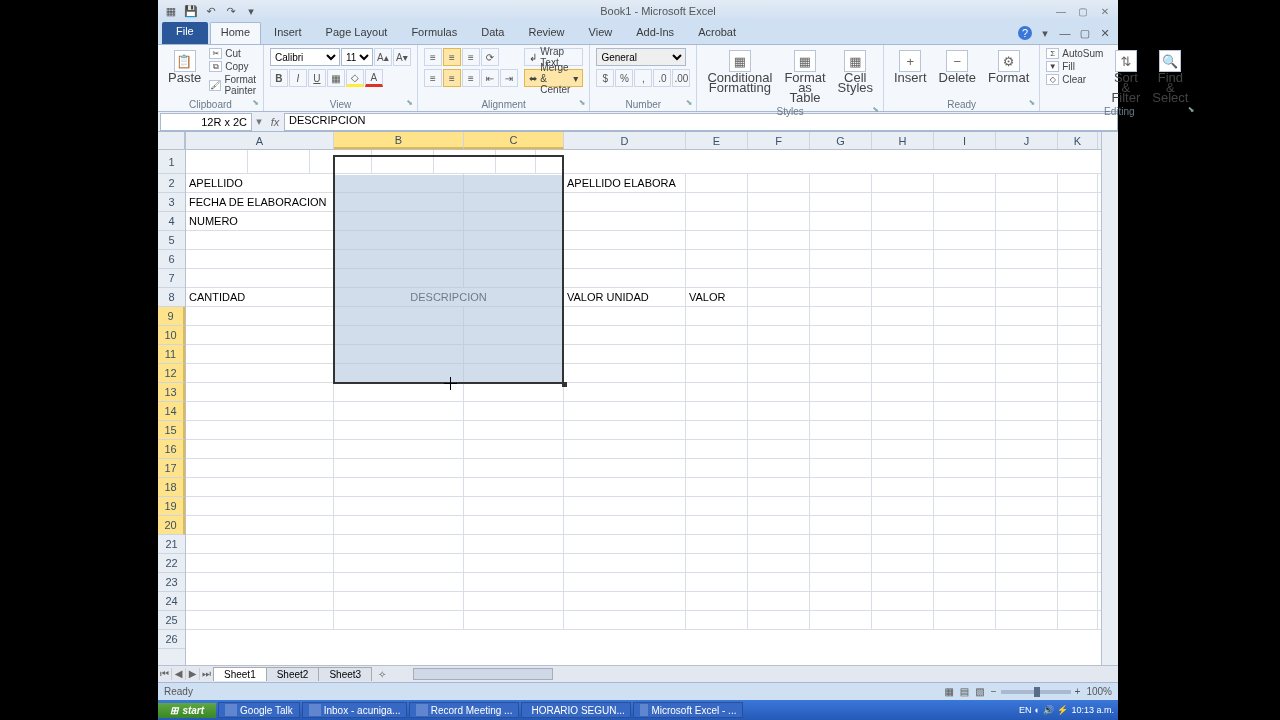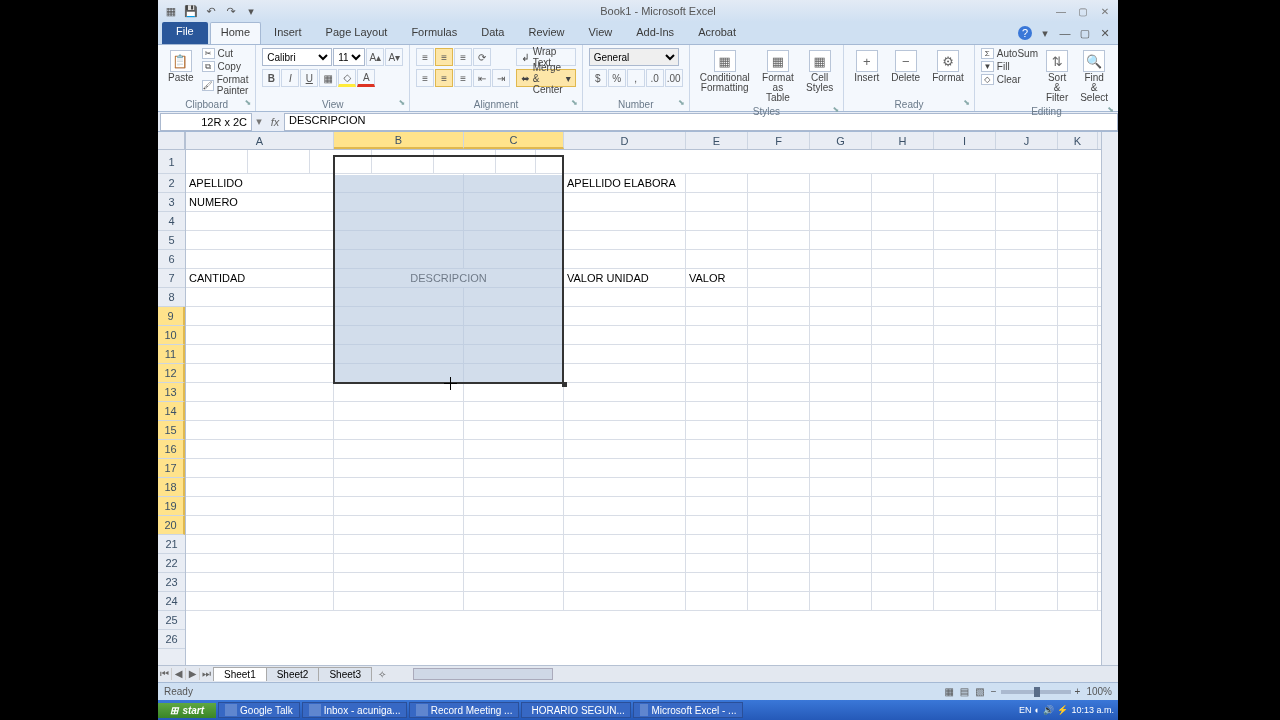--- a/index.html
+++ b/index.html
@@ -23,21 +23,21 @@
 .helpline span { width:14px; height:14px; display:flex; align-items:center; justify-content:center; }
 
 
 .ribbon { height:68px; background:#f4f8fd; border-top:1px solid #a5b9d4; border-bottom:1px solid #a5b9d4; display:flex; font-size:11px; color:#444; }
 .group { border-right:1px solid #cbd7e8; padding:3px 6px 1px 6px; display:flex; flex-direction:column; justify-content:space-between; }
 .group-body { display:flex; gap:4px; align-items:flex-start; flex:1; }
 .group-label { text-align:center; font-size:10px; color:#6a7a8a; padding-top:1px; position:relative; }
 .group-label::after { content:"⬊"; position:absolute; right:-2px; top:0; font-size:8px; color:#8aa; }
 .bigbtn { display:flex; flex-direction:column; align-items:center; gap:1px; padding:2px 4px; }
 .bigbtn .ic { width:22px; height:22px; background:#fff; border:1px solid #b8c5d8; display:flex; align-items:center; justify-content:center; font-size:13px; color:#666; }
-.bigbtn .cap { font-size:10px; line-height:10px; text-align:center; }
+.bigbtn .cap { font-size:13px; line-height:10px; text-align:center; }
 .minibtns { display:flex; flex-direction:column; gap:2px; }
 .minibtn { display:flex; align-items:center; gap:3px; font-size:10px; }
 .minibtn .ic { width:13px; height:11px; background:#fff; border:1px solid #b8c5d8; font-size:8px; display:flex; align-items:center; justify-content:center; }
 select.fnt { font-size:10px; height:18px; border:1px solid #abb9cf; background:#fff; }
 .fnt-name { width:70px; }
 .fnt-size { width:32px; }
 .btnrow { display:flex; gap:1px; }
 .ribbtn { width:18px; height:18px; border:1px solid #cbd7e8; background:#f4f8fd; display:flex; align-items:center; justify-content:center; font-size:10px; color:#555; }
 .ribbtn.on { background:#fde6a8; border-color:#e0b84e; }
 .mergebtn { height:18px; border:1px solid #e0b84e; background:#fde6a8; display:flex; align-items:center; gap:3px; padding:0 4px; font-size:10px; color:#444; }
@@ -368,20 +368,33 @@
             <div class="cell" style="width: 122px;">APELLIDO ELABORA</div>
             <div class="cell" style="width: 62px;"></div>
             <div class="cell" style="width: 62px;"></div>
             <div class="cell" style="width: 62px;"></div>
             <div class="cell" style="width: 62px;"></div>
             <div class="cell" style="width: 62px;"></div>
             <div class="cell" style="width: 62px;"></div>
             <div class="cell" style="width: 40px;"></div>
           </div>
           <div class="row">
+            <div class="cell" style="border-right: 1px solid rgb(153, 153, 153); width: 148px;">FECHA DE ELABORACION</div>
+            <div class="cell" style="width: 130px;"></div>
+            <div class="cell" style="width: 100px;"></div>
+            <div class="cell" style="width: 122px;"></div>
+            <div class="cell" style="width: 62px;"></div>
+            <div class="cell" style="width: 62px;"></div>
+            <div class="cell" style="width: 62px;"></div>
+            <div class="cell" style="width: 62px;"></div>
+            <div class="cell" style="width: 62px;"></div>
+            <div class="cell" style="width: 62px;"></div>
+            <div class="cell" style="width: 40px;"></div>
+          </div>
+          <div class="row">
             <div class="cell" style="border-right: 1px solid rgb(153, 153, 153); width: 148px;">NUMERO</div>
             <div class="cell" style="width: 130px;"></div>
             <div class="cell" style="width: 100px;"></div>
             <div class="cell" style="width: 122px;"></div>
             <div class="cell" style="width: 62px;"></div>
             <div class="cell" style="width: 62px;"></div>
             <div class="cell" style="width: 62px;"></div>
             <div class="cell" style="width: 62px;"></div>
             <div class="cell" style="width: 62px;"></div>
             <div class="cell" style="width: 62px;"></div>

